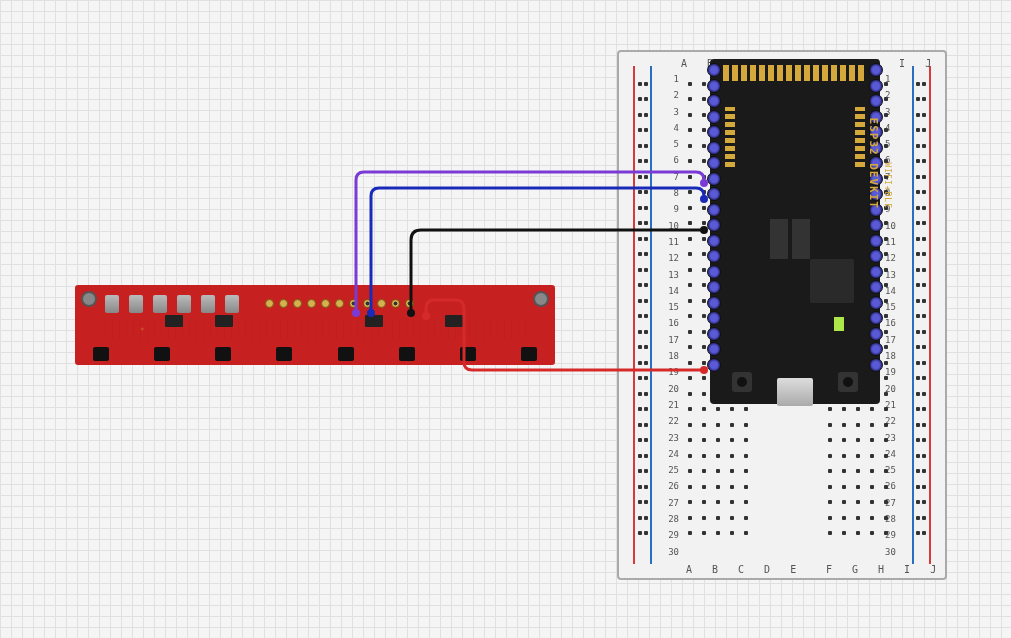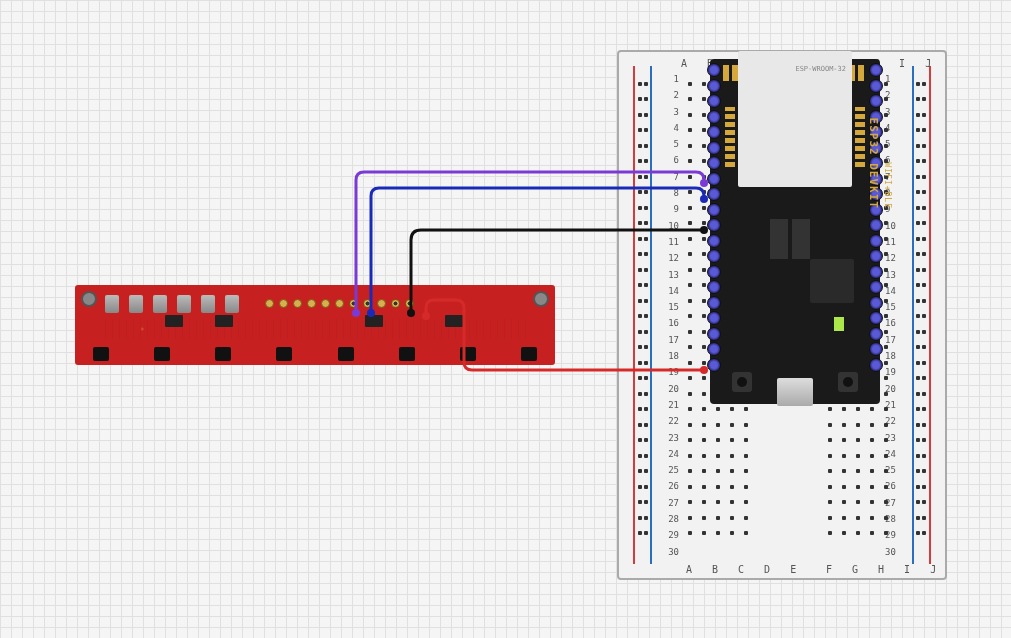--- a/index.html
+++ b/index.html
@@ -812,23 +812,20 @@
         <div class="bb-hole"></div>
         <div class="bb-hole"></div>
         <div class="bb-hole"></div>
         <div class="bb-hole"></div>
         <div class="bb-hole"></div>
       </div>
   </div>
 
   <div class="esp32">
     <div class="goldpads"></div>
-    <div class="shield">
-      <div class="shield-label">ESP-WROOM-32</div>
-    </div>
     <div class="goldside l"></div>
     <div class="goldside r"></div>
     <div class="pins left" id="esp-pins-l">
         <div class="pin"></div>
         <div class="pin"></div>
         <div class="pin"></div>
         <div class="pin"></div>
         <div class="pin"></div>
         <div class="pin"></div>
         <div class="pin"></div>

